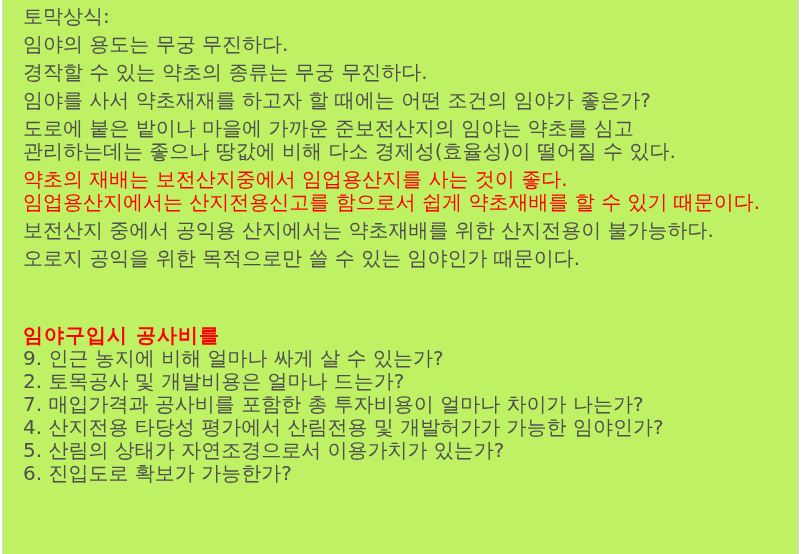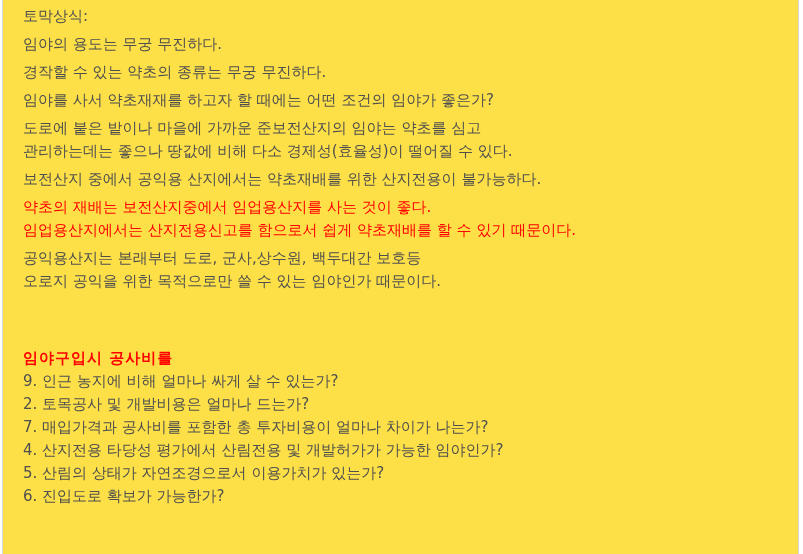--- a/index.html
+++ b/index.html
@@ -10,24 +10,24 @@
     height: 554px;
     overflow: hidden;
   }
   .content-area {
     box-sizing: border-box;
     width: 797px;
     height: 554px;
     margin-left: 2px;
     border-left: 1px solid #d8d8d8;
     border-right: 1px solid #d8d8d8;
-    background: #fde047;
+    background: #bef264;
     padding: 5px 0 0 20px;
     font-family: "DejaVu Sans", sans-serif;
-    font-size: 15px;
+    font-size: 20px;
     color: #4f4f4f;
   }
   .para {
     margin: 0 0 5px 0;
   }
   .line {
     line-height: 23px;
     white-space: nowrap;
   }
   .red {
@@ -68,31 +68,30 @@
 
     <div class="para">
       <div class="line">임야를 사서 약초재재를 하고자 할 때에는 어떤 조건의 임야가 좋은가?</div>
     </div>
 
     <div class="para">
       <div class="line">도로에 붙은 밭이나 마을에 가까운 준보전산지의 임야는 약초를 심고</div>
       <div class="line">관리하는데는 좋으나 땅값에 비해 다소 경제성(효율성)이 떨어질 수 있다.</div>
     </div>
 
-    <div class="para">
-      <div class="line">보전산지 중에서 공익용 산지에서는 약초재배를 위한 산지전용이 불가능하다.</div>
-    </div>
-
     <div class="para red">
       <div class="line">약초의 재배는 보전산지중에서 임업용산지를 사는 것이 좋다.</div>
       <div class="line">임업용산지에서는 산지전용신고를 함으로서 쉽게 약초재배를 할 수 있기 때문이다.</div>
     </div>
 
     <div class="para">
-      <div class="line">공익용산지는 본래부터 도로, 군사,상수원, 백두대간 보호등</div>
+      <div class="line">보전산지 중에서 공익용 산지에서는 약초재배를 위한 산지전용이 불가능하다.</div>
+    </div>
+
+    <div class="para">
       <div class="line">오로지 공익을 위한 목적으로만 쓸 수 있는 임야인가 때문이다.</div>
     </div>
 
 
   </div>
 
   <div class="checklist">
     <div class="checklist-title">임야구입시 공사비를</div>
     <div class="checklist-item">9. 인근 농지에 비해 얼마나 싸게 살 수 있는가?</div>
     <div class="checklist-item">2. 토목공사 및 개발비용은 얼마나 드는가?</div>

